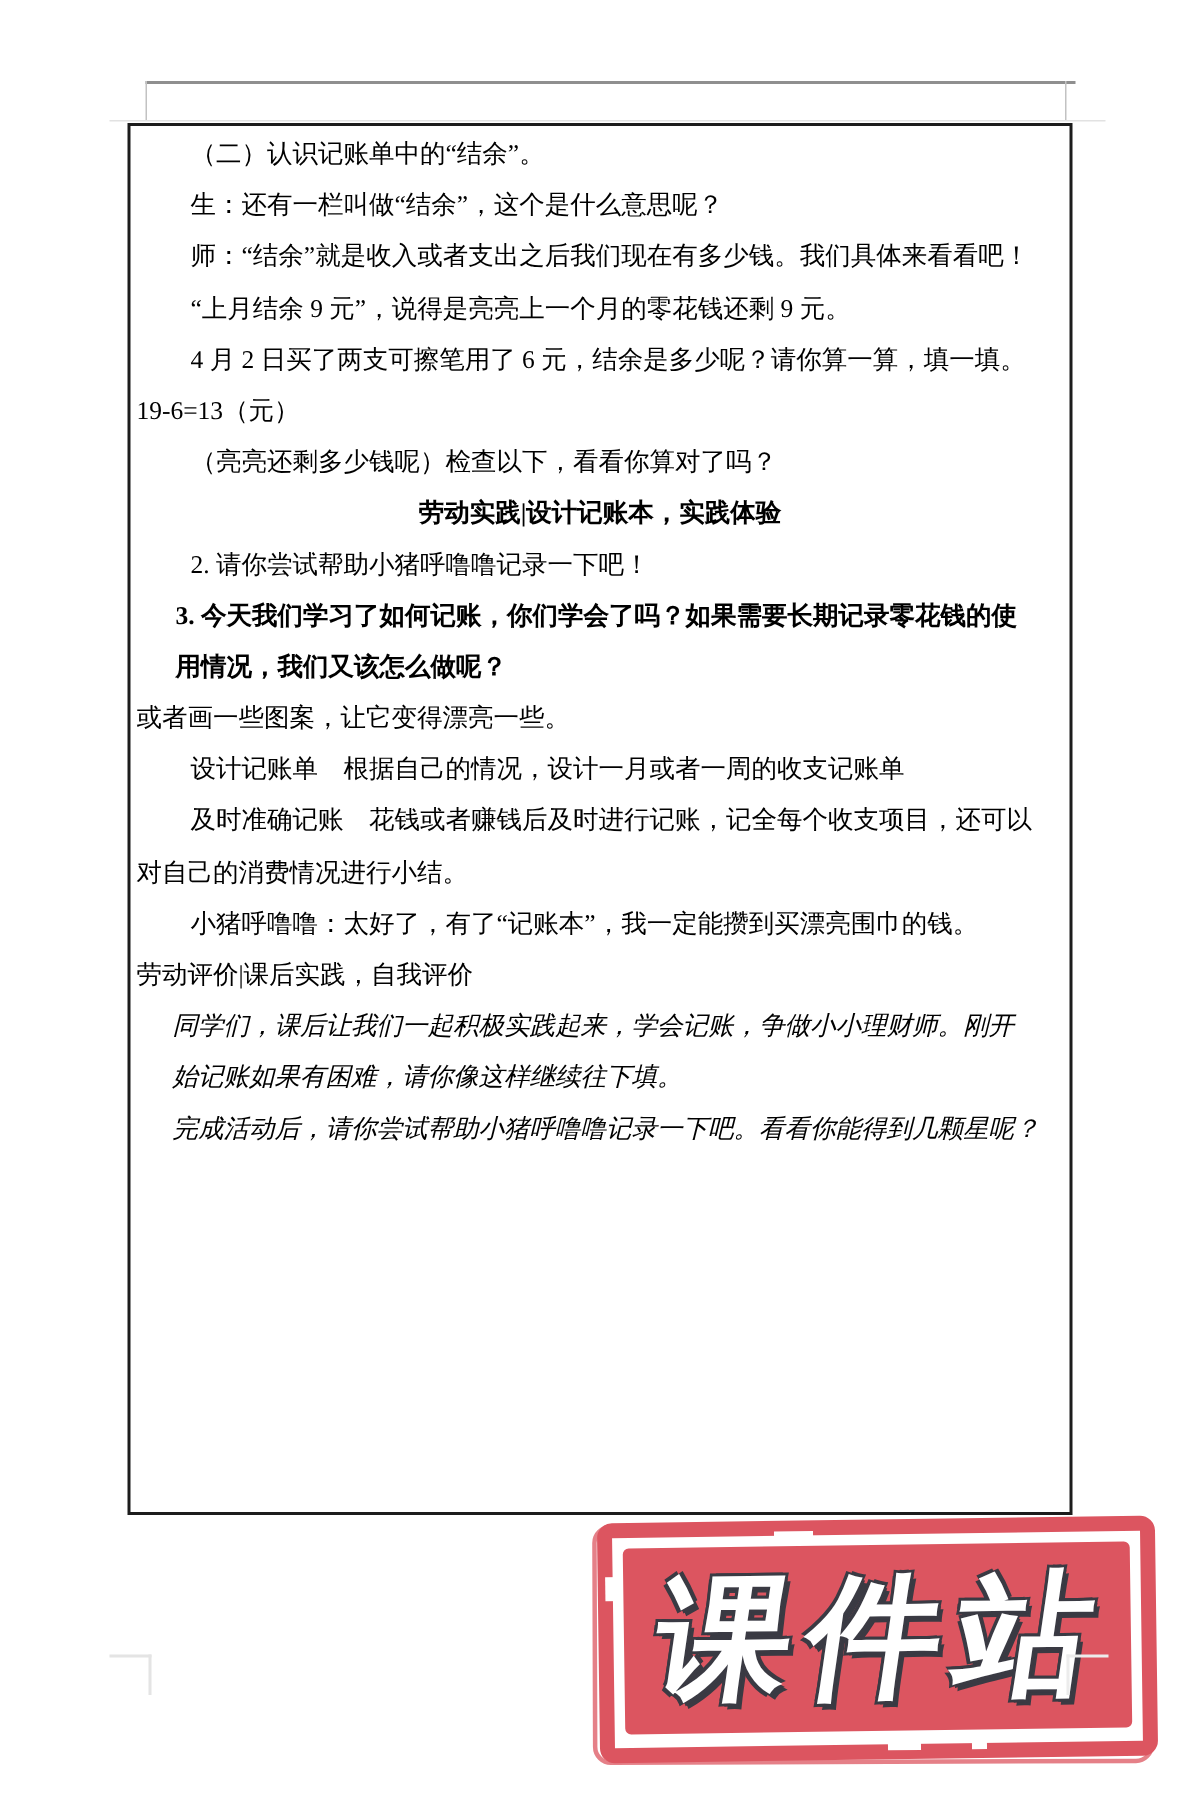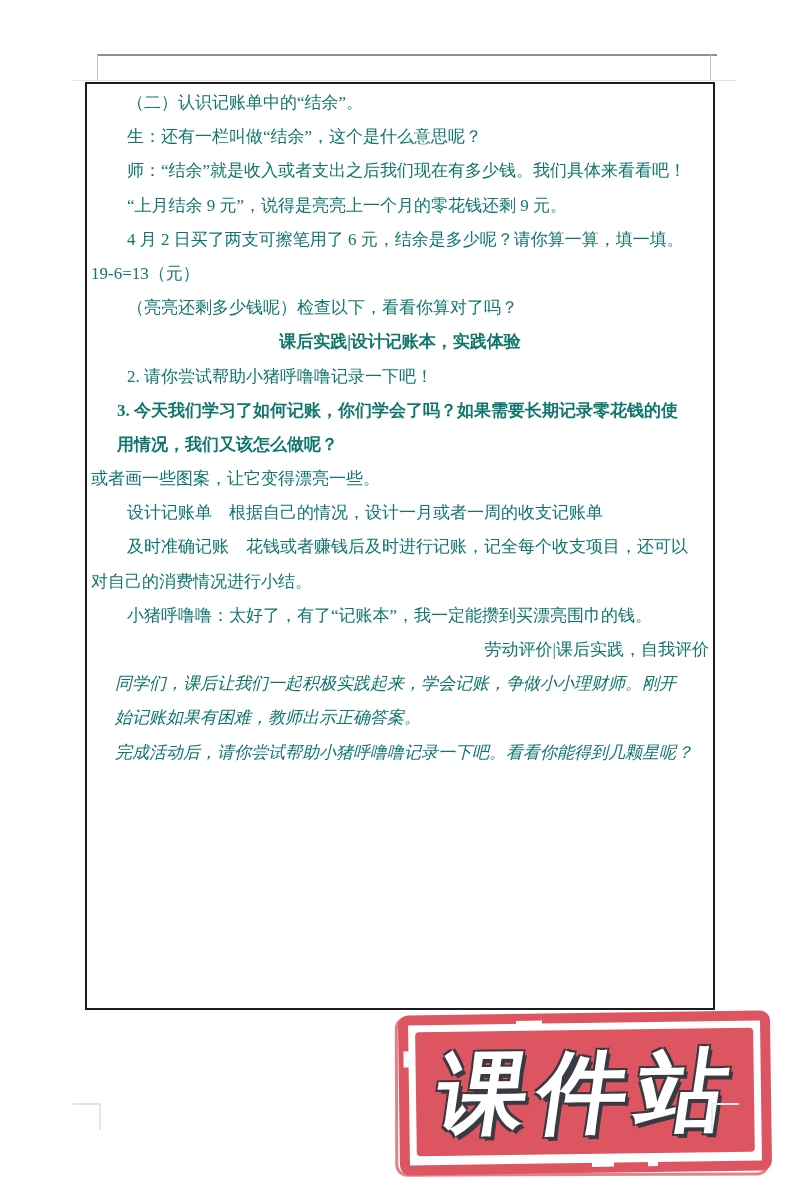--- a/index.html
+++ b/index.html
@@ -19,29 +19,29 @@
   
   .bl-corner-h{left:73px;top:1103px;width:28px;height:2px;background:#e4e4e4;}
   .bl-corner-v{left:99px;top:1103px;width:2px;height:27px;background:#e4e4e4;}
   .br-corner-h{left:711px;top:1103px;width:28px;height:2px;background:#ececec;z-index:6;}
   .br-corner-v{left:711px;top:1103px;width:2px;height:27px;background:#ececec;z-index:6;}
 
   
   #doc-cell{
     position:absolute;left:85px;top:82px;width:626px;height:922px;
     border:2px solid #1c1c1c;background:#ffffff;
-    color:#0f766e;font-size:17px;line-height:34.2px;
+    color:#000000;font-size:17px;line-height:34.2px;
     padding-top:2px;overflow:hidden;z-index:2;
   }
   .line{white-space:nowrap;padding-left:4px;padding-right:4px;height:34.2px;}
   .para.normal .ln-first{padding-left:40px;}
   .para.block .line{padding-left:30px;font-weight:bold;}
   .para.block26 .line{padding-left:28px;font-style:italic;}
   .para.heading-bold .line{text-align:center;font-weight:bold;padding-left:4px;}
-  .para.heading .line{text-align:right;padding-left:4px;margin-left:29px;}
+  .para.heading .line{text-align:left;padding-left:4px;}
 
   
   .stamp{position:absolute;left:399px;top:1013px;width:372px;height:160px;z-index:3;transform:rotate(-0.8deg);}
   .stamp-frame{position:absolute;left:0;top:0;right:0;bottom:0;border:10px solid #dc5560;border-radius:10px;}
   .stamp-frame2{position:absolute;left:-4px;top:3px;right:2px;bottom:-3px;border:3px solid rgba(220,85,96,0.75);border-radius:12px;transform:rotate(0.6deg);}
   .stamp-fill{
     position:absolute;left:17px;top:17px;right:17px;bottom:19px;background:#dc5560;border-radius:4px;
     display:flex;align-items:center;justify-content:center;
   }
   .stamp-text{
@@ -82,21 +82,21 @@
         <div class="line ln-first">“上月结余 9 元”，说得是亮亮上一个月的零花钱还剩 9 元。</div>
       </div>
       <div class="para normal">
         <div class="line ln-first">4 月 2 日买了两支可擦笔用了 6 元，结余是多少呢？请你算一算，填一填。</div>
         <div class="line">19-6=13（元）</div>
       </div>
       <div class="para normal">
         <div class="line ln-first">（亮亮还剩多少钱呢）检查以下，看看你算对了吗？</div>
       </div>
       <div class="para heading-bold">
-        <div class="line ln-first">课后实践|设计记账本，实践体验</div>
+        <div class="line ln-first">劳动实践|设计记账本，实践体验</div>
       </div>
       <div class="para normal">
         <div class="line ln-first">2.  请你尝试帮助小猪呼噜噜记录一下吧！</div>
       </div>
       <div class="para block">
         <div class="line ln-first">3. 今天我们学习了如何记账，你们学会了吗？如果需要长期记录零花钱的使</div>
         <div class="line">用情况，我们又该怎么做呢？</div>
       </div>
       <div class="para normal">
         <div class="line">或者画一些图案，让它变得漂亮一些。</div>
@@ -109,21 +109,21 @@
         <div class="line">对自己的消费情况进行小结。</div>
       </div>
       <div class="para normal">
         <div class="line ln-first">小猪呼噜噜：太好了，有了“记账本”，我一定能攒到买漂亮围巾的钱。</div>
       </div>
       <div class="para heading">
         <div class="line ln-first">劳动评价|课后实践，自我评价</div>
       </div>
       <div class="para block26">
         <div class="line ln-first">同学们，课后让我们一起积极实践起来，学会记账，争做小小理财师。刚开</div>
-        <div class="line">始记账如果有困难，教师出示正确答案。</div>
+        <div class="line">始记账如果有困难，请你像这样继续往下填。</div>
       </div>
       <div class="para block26">
         <div class="line ln-first">完成活动后，请你尝试帮助小猪呼噜噜记录一下吧。看看你能得到几颗星呢？</div>
       </div>
     </div>
 
   <div class="hline bl-corner-h"></div>
   <div class="vline bl-corner-v"></div>
 
   <div class="stamp">

